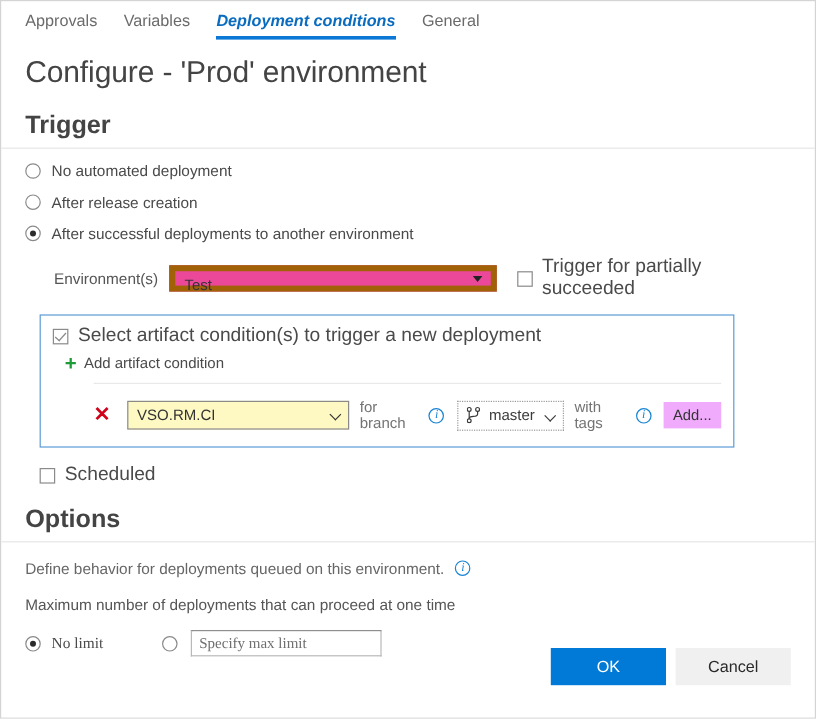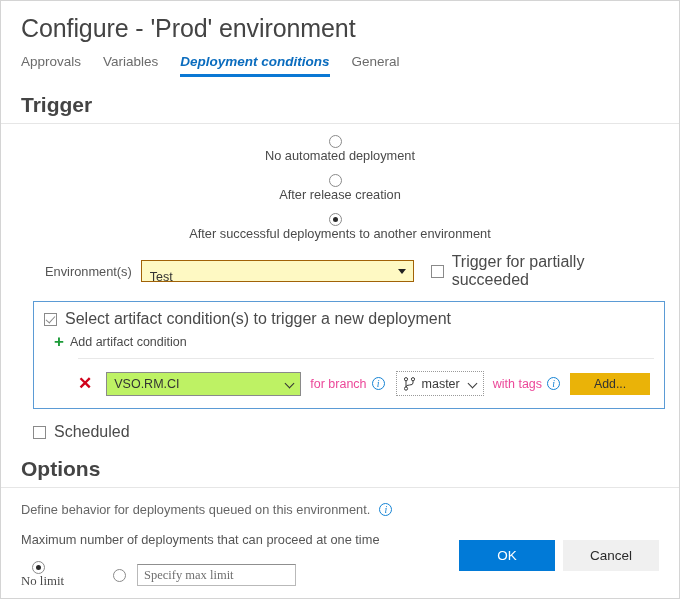--- a/index.html
+++ b/index.html
@@ -70,21 +70,20 @@
     color: #666666;
     margin-top: 15px;
   }
 
   
   .radio-row {
     display: flex;
     align-items: center;
     margin-top: 11px;
     cursor: pointer;
-    flex-direction: column;
   }
   .radio {
     width: 13px; height: 13px;
     border: 1px solid #8a8a8a;
     border-radius: 50%;
     background: #fff;
     flex: 0 0 auto;
     position: relative;
     margin-right: 9px;
   }
@@ -122,43 +121,43 @@
   
   #env-row {
     display: flex;
     align-items: center;
     margin-top: 12px;
     padding-left: 24px;
   }
   .field-label { font-size: 12.8px; color: #555; margin-right: 9px; }
   #env-select {
     width: 281px; height: 22px;
-    border: 1px solid #a16207;
-    background: #fef9c3;
+    border: 5px solid #a16207;
+    background: #ec4899;
     font-size: 12.5px;
     color: #333;
     display: flex; align-items: center;
     padding: 12px 6px 0 8px;
     position: relative;
     cursor: pointer;
   }
   #env-select .caret-solid {
     position: absolute; right: 7px; top: 50%;
     margin-top: -2px;
     width: 0; height: 0;
     border-left: 4.5px solid transparent;
     border-right: 4.5px solid transparent;
     border-top: 5px solid #222;
   }
   #partial-cb { margin-left: 17px; }
 
   
   #artifact-panel {
     margin: 12px 0 0 32px;
-    width: 632px;
+    width: 579px;
     border: 1px solid #5b9bd5;
     background: #fff;
     padding: 8px 10px 12px 10px;
   }
   #add-cond-row {
     display: flex; align-items: center;
     margin: 7px 0 0 10px;
     cursor: pointer;
   }
   .plus {
@@ -183,37 +182,37 @@
     font-size: 17px;
     font-weight: bold;
     line-height: 14px;
     margin-right: 14px;
     cursor: pointer;
     font-family: "Liberation Sans", sans-serif;
   }
   #artifact-select {
     width: 195px; height: 24px;
     border: 1px solid #8a8a8a;
-    background: #bef264;
+    background: #fef9c3;
     font-size: 12.5px;
     color: #333;
     display: flex; align-items: center;
     padding: 0 22px 0 7px;
     position: relative;
     cursor: pointer;
   }
   .chev {
     position: absolute; right: 7px; top: 50%;
     margin-top: -4px;
     width: 7px; height: 7px;
     border: solid #333;
     border-width: 0 1.4px 1.4px 0;
     transform: rotate(45deg);
   }
-  .mini-label { font-size: 12.5px; color: #ec4899; margin: 0 5px 0 9px; }
+  .mini-label { font-size: 12.5px; color: #737373; margin: 0 5px 0 9px; }
   .info {
     display: inline-flex; align-items: center; justify-content: center;
     width: 13px; height: 13px;
     border: 1px solid #1583d4;
     border-radius: 50%;
     color: #1583d4;
     font-size: 10px;
     font-family: "Liberation Serif", serif;
     font-style: italic;
     line-height: 1;
@@ -225,25 +224,25 @@
     border: 1px dotted #9a9a9a;
     height: 25px;
     padding: 0 7px;
     margin-left: 11px;
     background: #fff;
     cursor: pointer;
     gap: 7px;
   }
   .branch-name { font-size: 12.5px; color: #3a3a3a; }
   #add-tags-btn {
-    background: #eab308;
+    background: #f0abfc;
     border: none;
     font-size: 12.3px;
     color: #333;
-    padding: 4px 24px;
+    padding: 4px 8px;
     margin-left: 10px;
     cursor: pointer;
     font-family: "Liberation Sans", sans-serif;
   }
 
   #scheduled-row { margin: 14px 0 0 32px; }
 
   
   #opt-desc-row { display: flex; align-items: center; margin-top: 14px; gap: 9px; }
   #max-label { font-size: 12.8px; color: #555; margin-top: 15px; }
@@ -279,28 +278,28 @@
   #ok-btn { background: #017ad7; color: #ffffff; }
   #cancel-btn { background: #f0f0f0; color: #2a2a2a; }
 </style>
 </head>
 <body>
 
 <div id="window">
 
   <div class="inner">
 
-    <div id="title">Configure - 'Prod' environment</div>
-
     <div id="tabs">
       <div class="tab">Approvals</div>
       <div class="tab">Variables</div>
       <div class="tab active">Deployment conditions</div>
       <div class="tab">General</div>
     </div>
+
+    <div id="title">Configure - 'Prod' environment</div>
 
   </div>
 
   <div class="inner">
     <div class="section-head">Trigger</div>
   </div>
   <div class="rule"></div>
   <div class="inner">
 
 

